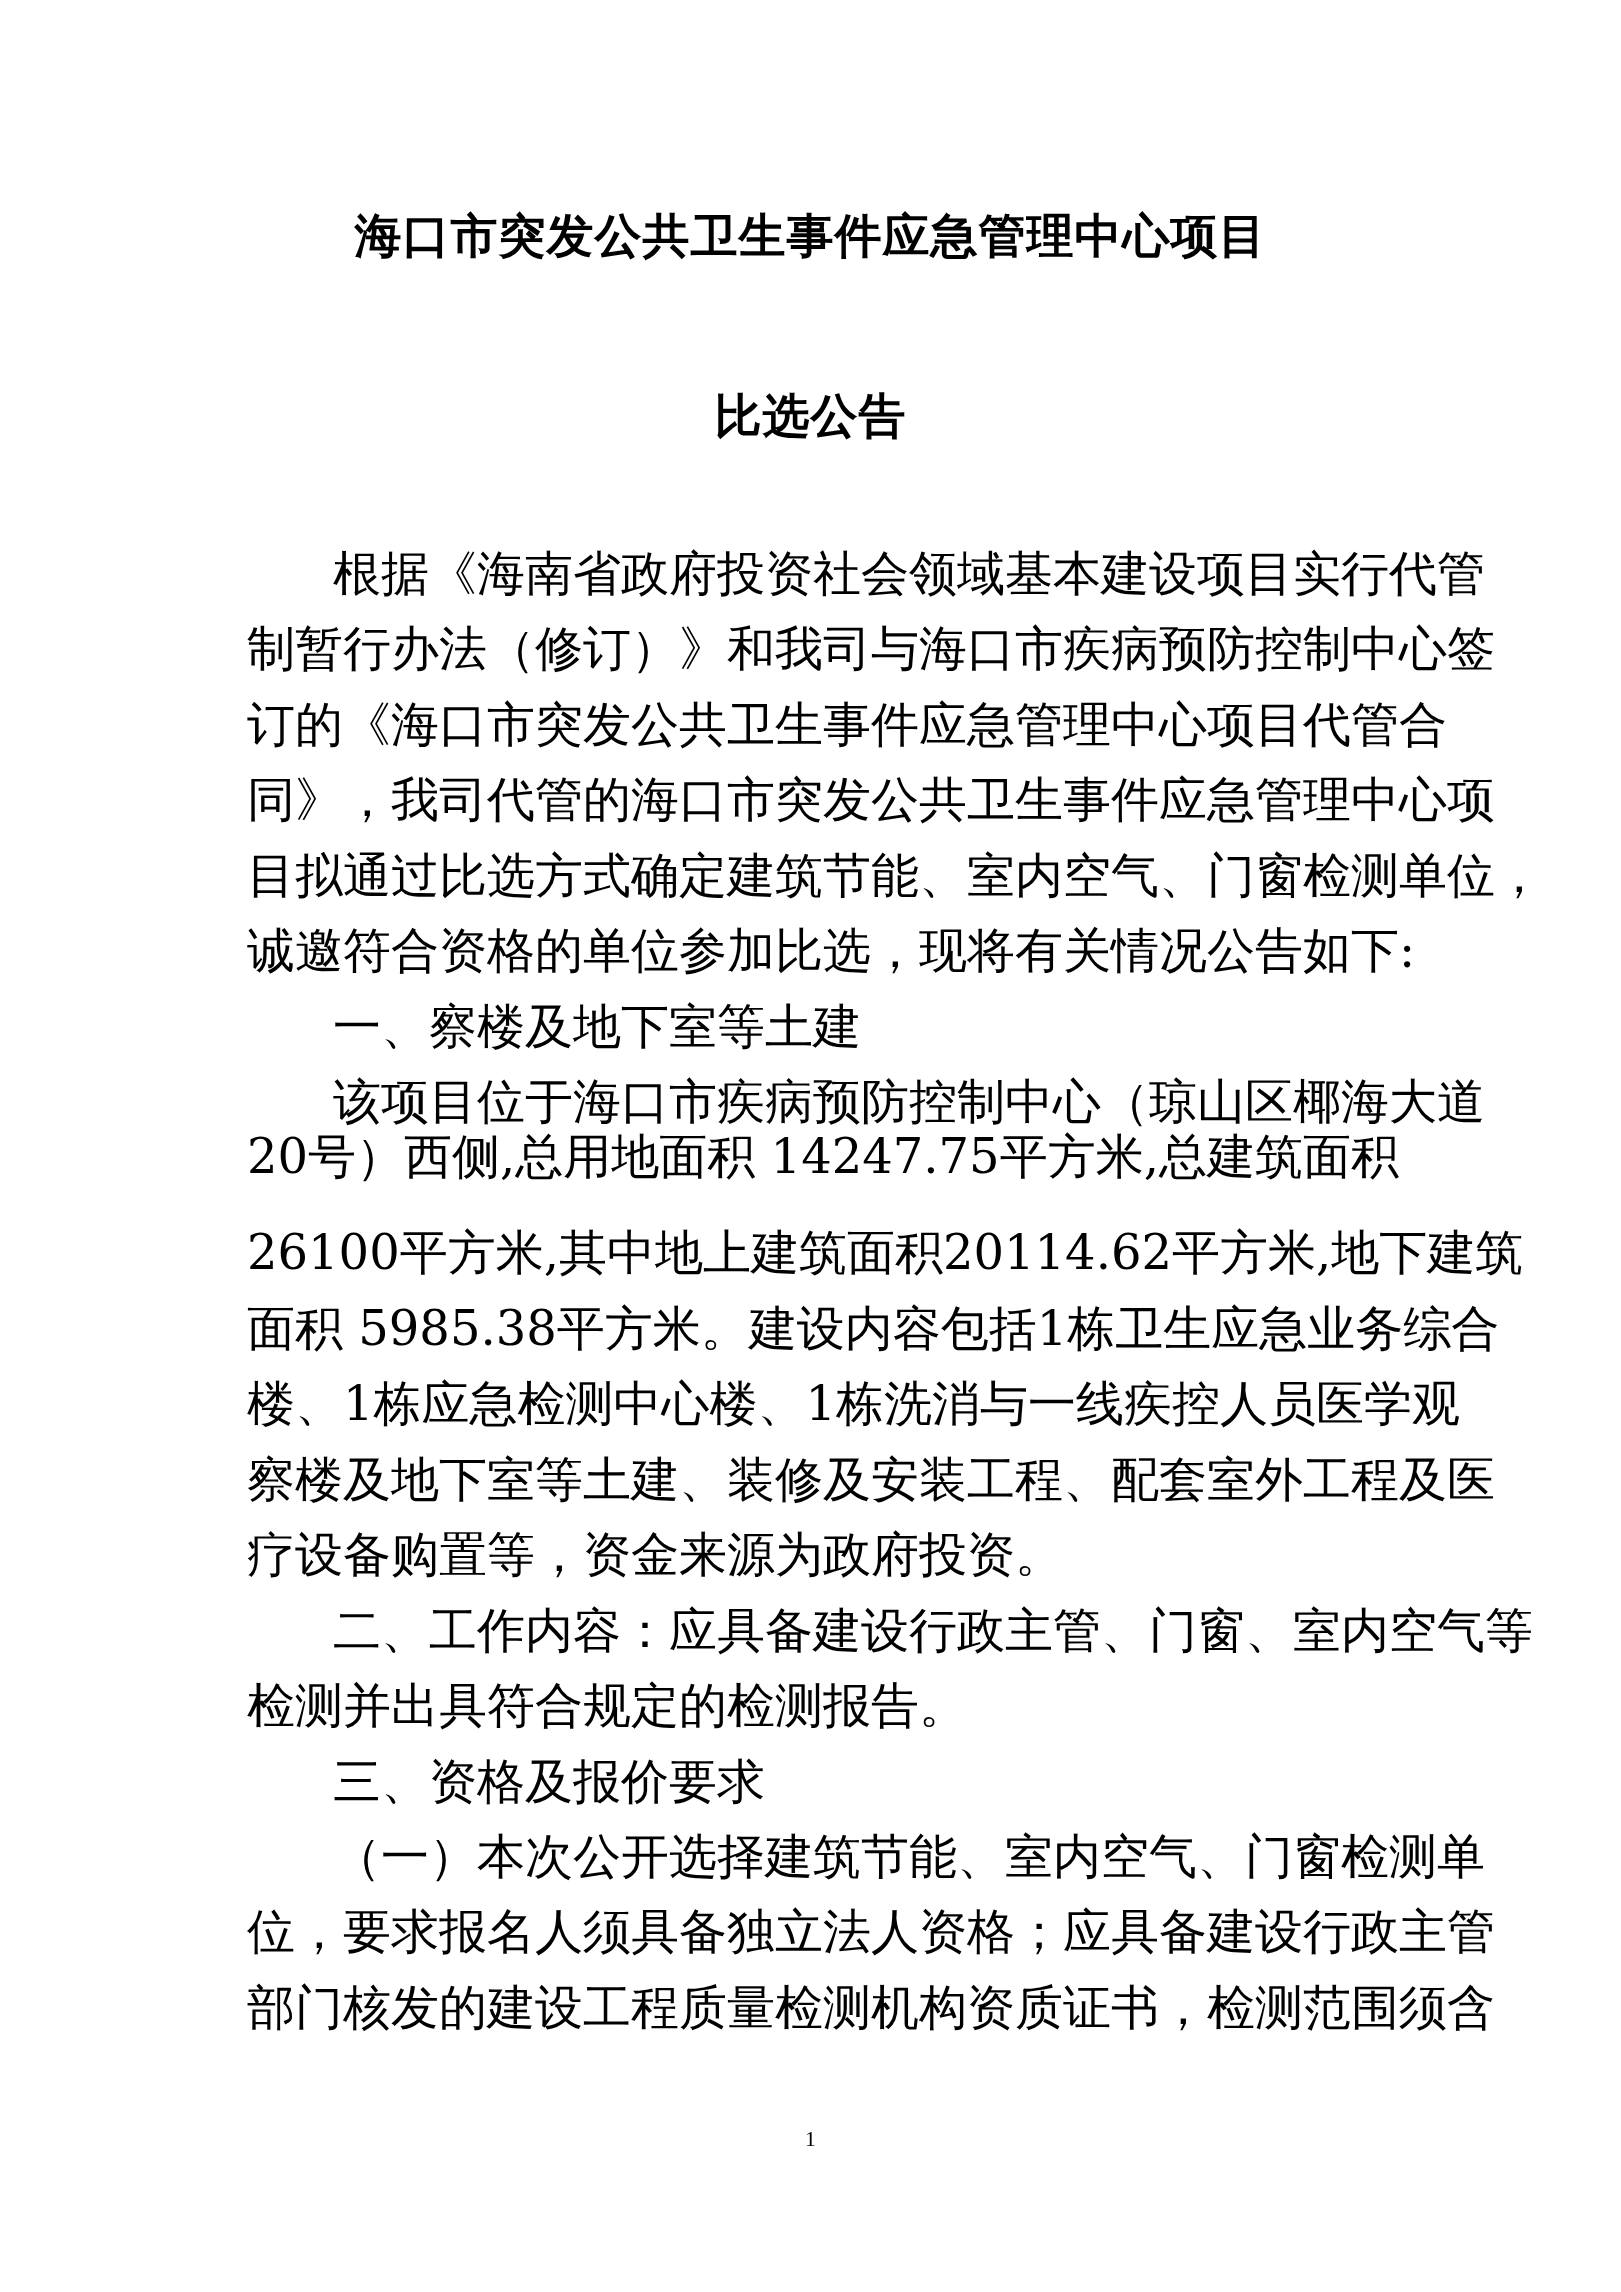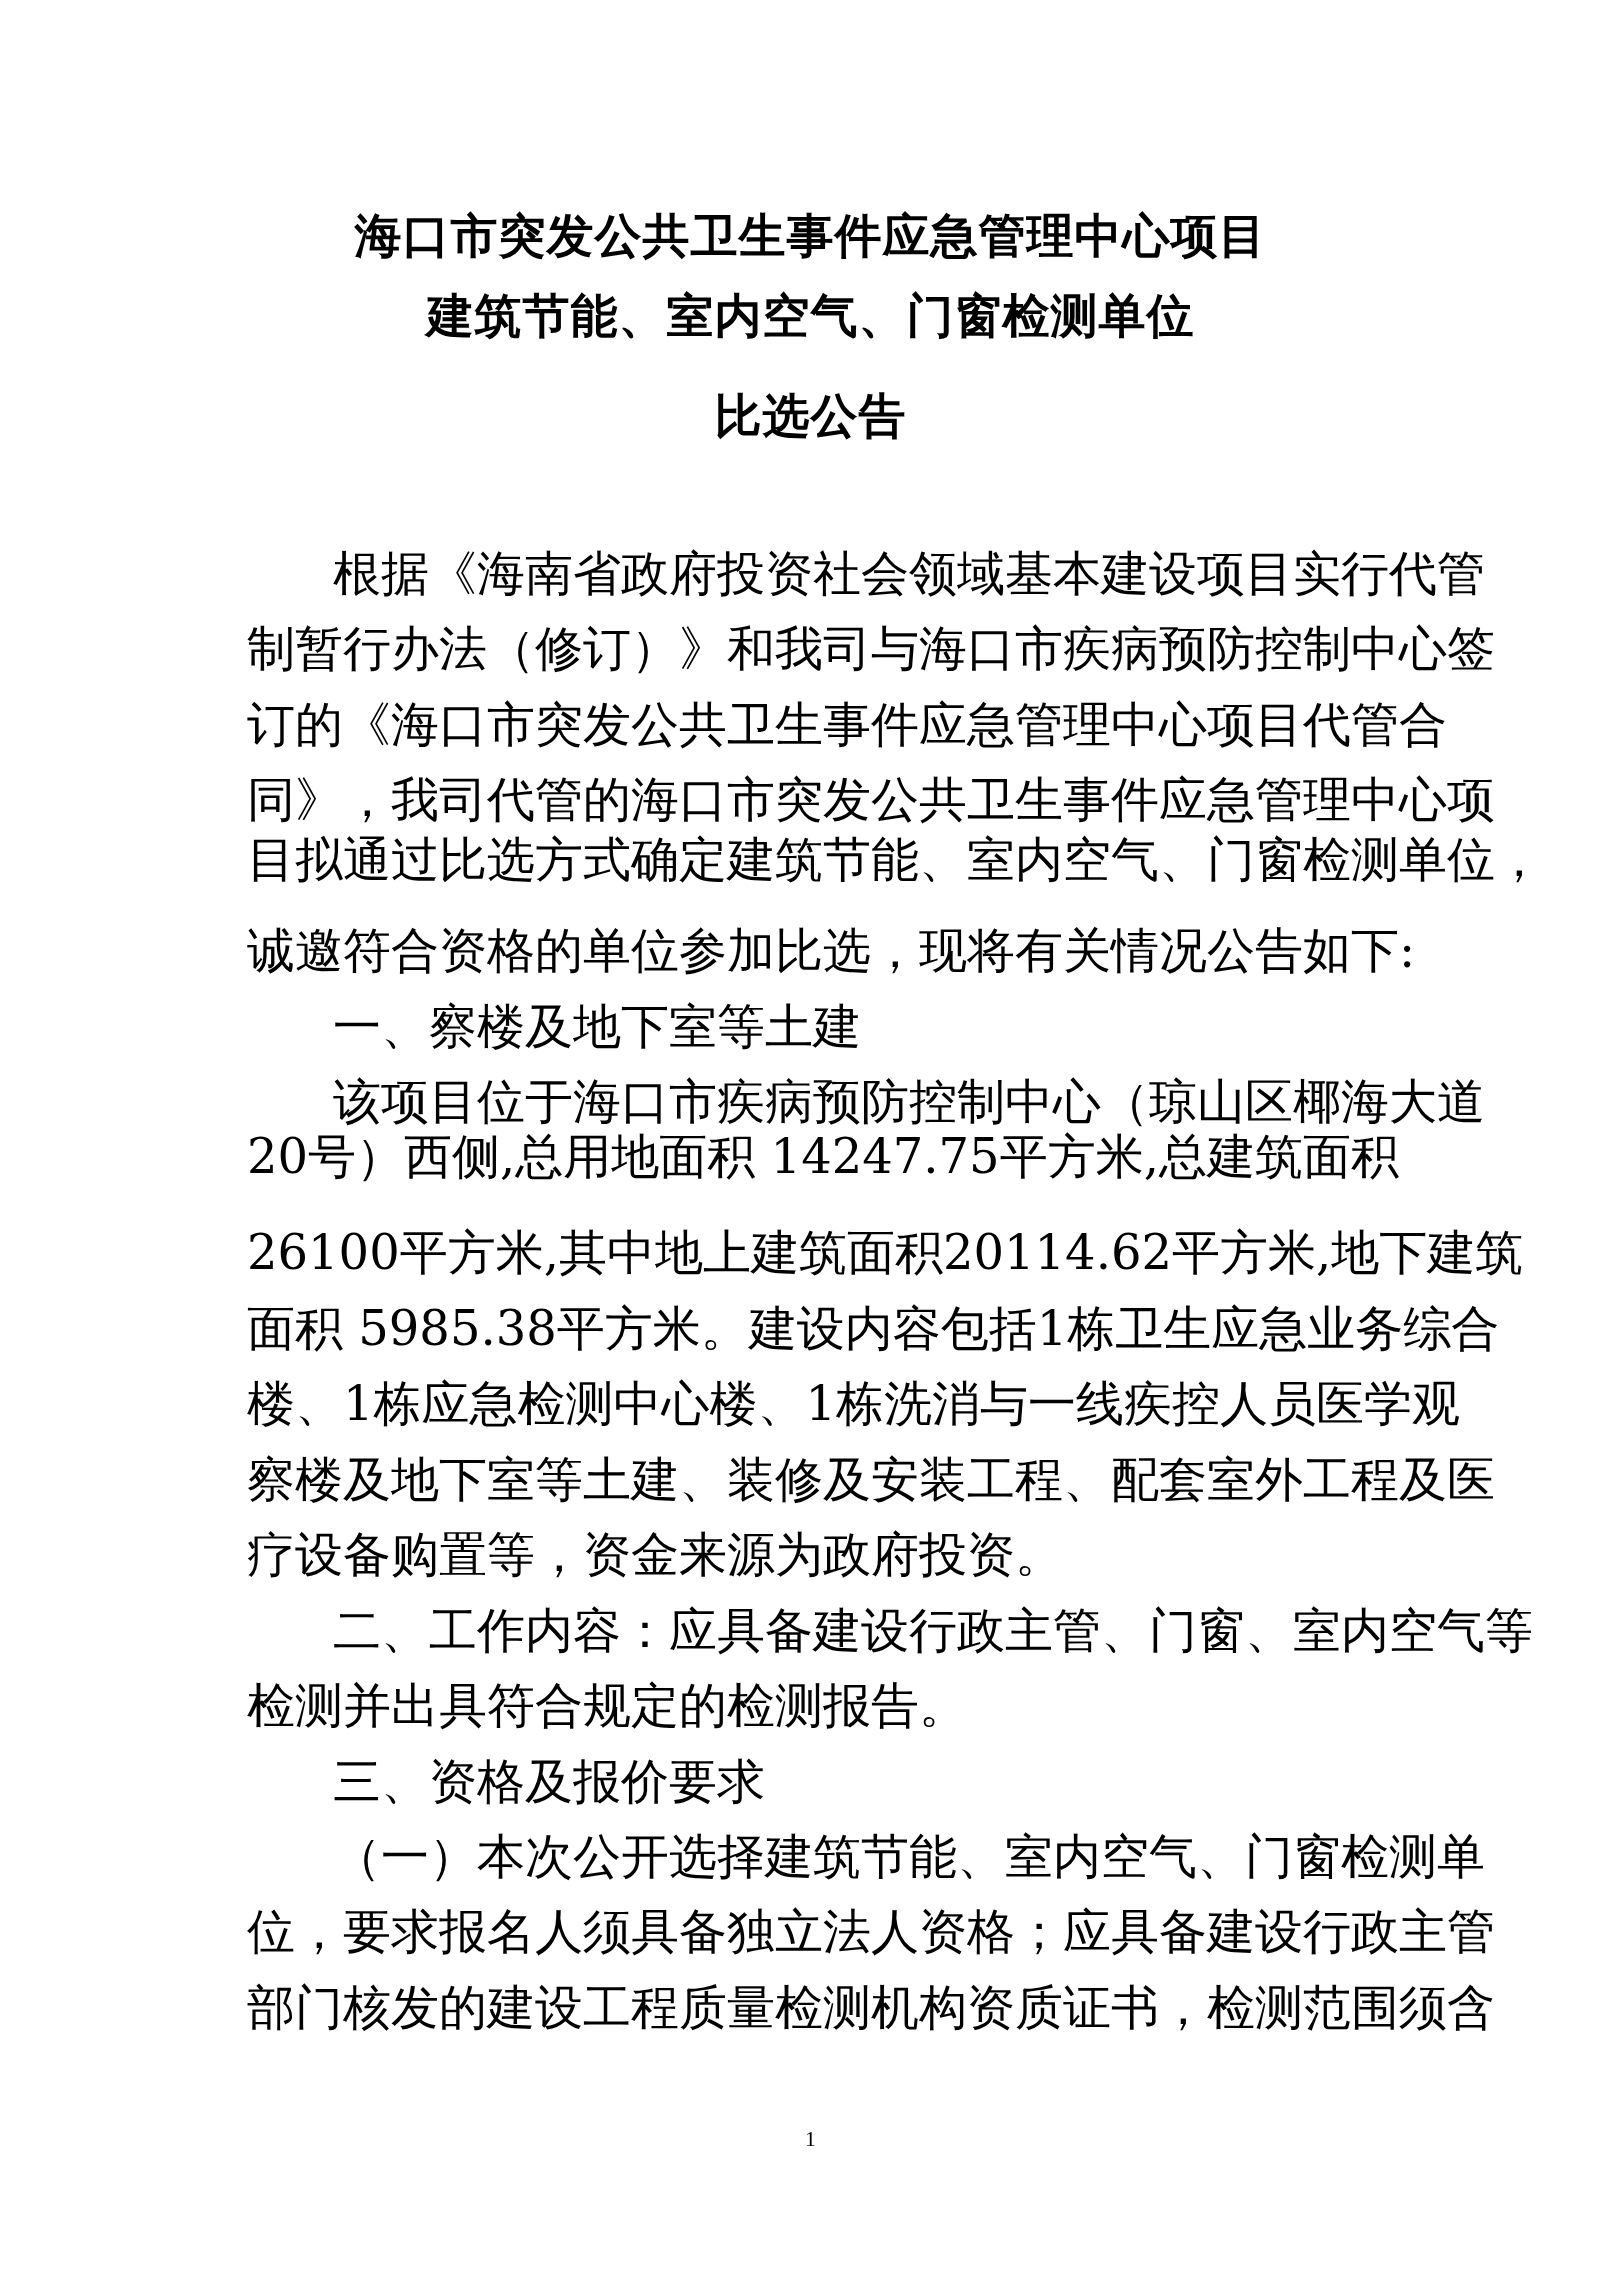--- a/index.html
+++ b/index.html
@@ -69,29 +69,28 @@
       line-height: 29px;
       font-family: "Liberation Serif", serif;
     }
   </style>
 </head>
 <body>
 
 <div class="page">
 
   <div class="title t1">海口市突发公共卫生事件应急管理中心项目</div>
-  <div class="title t2">建筑节能、室内空气、门窗检测单位</div>
   <div class="title t3">比选公告</div>
 
   <div class="body">
     <div class="line indent justify" style="top:0px">根据《海南省政府投资社会领域基本建设项目实行代管</div>
     <div class="line justify" style="top:75px">制暂行办法（修订）》和我司与海口市疾病预防控制中心签</div>
     <div class="line justify" style="top:151px">订的《海口市突发公共卫生事件应急管理中心项目代管合</div>
     <div class="line justify" style="top:226px">同》，我司代管的海口市突发公共卫生事件应急管理中心项</div>
-    <div class="line justify" style="top:286px">目拟通过比选方式确定建筑节能、室内空气、门窗检测单位，</div>
+    <div class="line justify" style="top:302px">目拟通过比选方式确定建筑节能、室内空气、门窗检测单位，</div>
     <div class="line" style="top:377px">诚邀符合资格的单位参加比选，现将有关情况公告如下:</div>
     <div class="line indent" style="top:453px">一、察楼及地下室等土建</div>
     <div class="line indent justify" style="top:528px">该项目位于海口市疾病预防控制中心（琼山区椰海大道</div>
     <div class="line" style="top:583px">20号）西侧,总用地面积 14247.75平方米,总建筑面积</div>
     <div class="line justify" style="top:679px">26100平方米,其中地上建筑面积20114.62平方米,地下建筑</div>
     <div class="line justify" style="top:755px">面积 5985.38平方米。建设内容包括1栋卫生应急业务综合</div>
     <div class="line justify" style="top:830px">楼、1栋应急检测中心楼、1栋洗消与一线疾控人员医学观</div>
     <div class="line justify" style="top:906px">察楼及地下室等土建、装修及安装工程、配套室外工程及医</div>
     <div class="line" style="top:981px">疗设备购置等，资金来源为政府投资。</div>
     <div class="line indent justify" style="top:1057px">二、工作内容：应具备建设行政主管、门窗、室内空气等</div>

